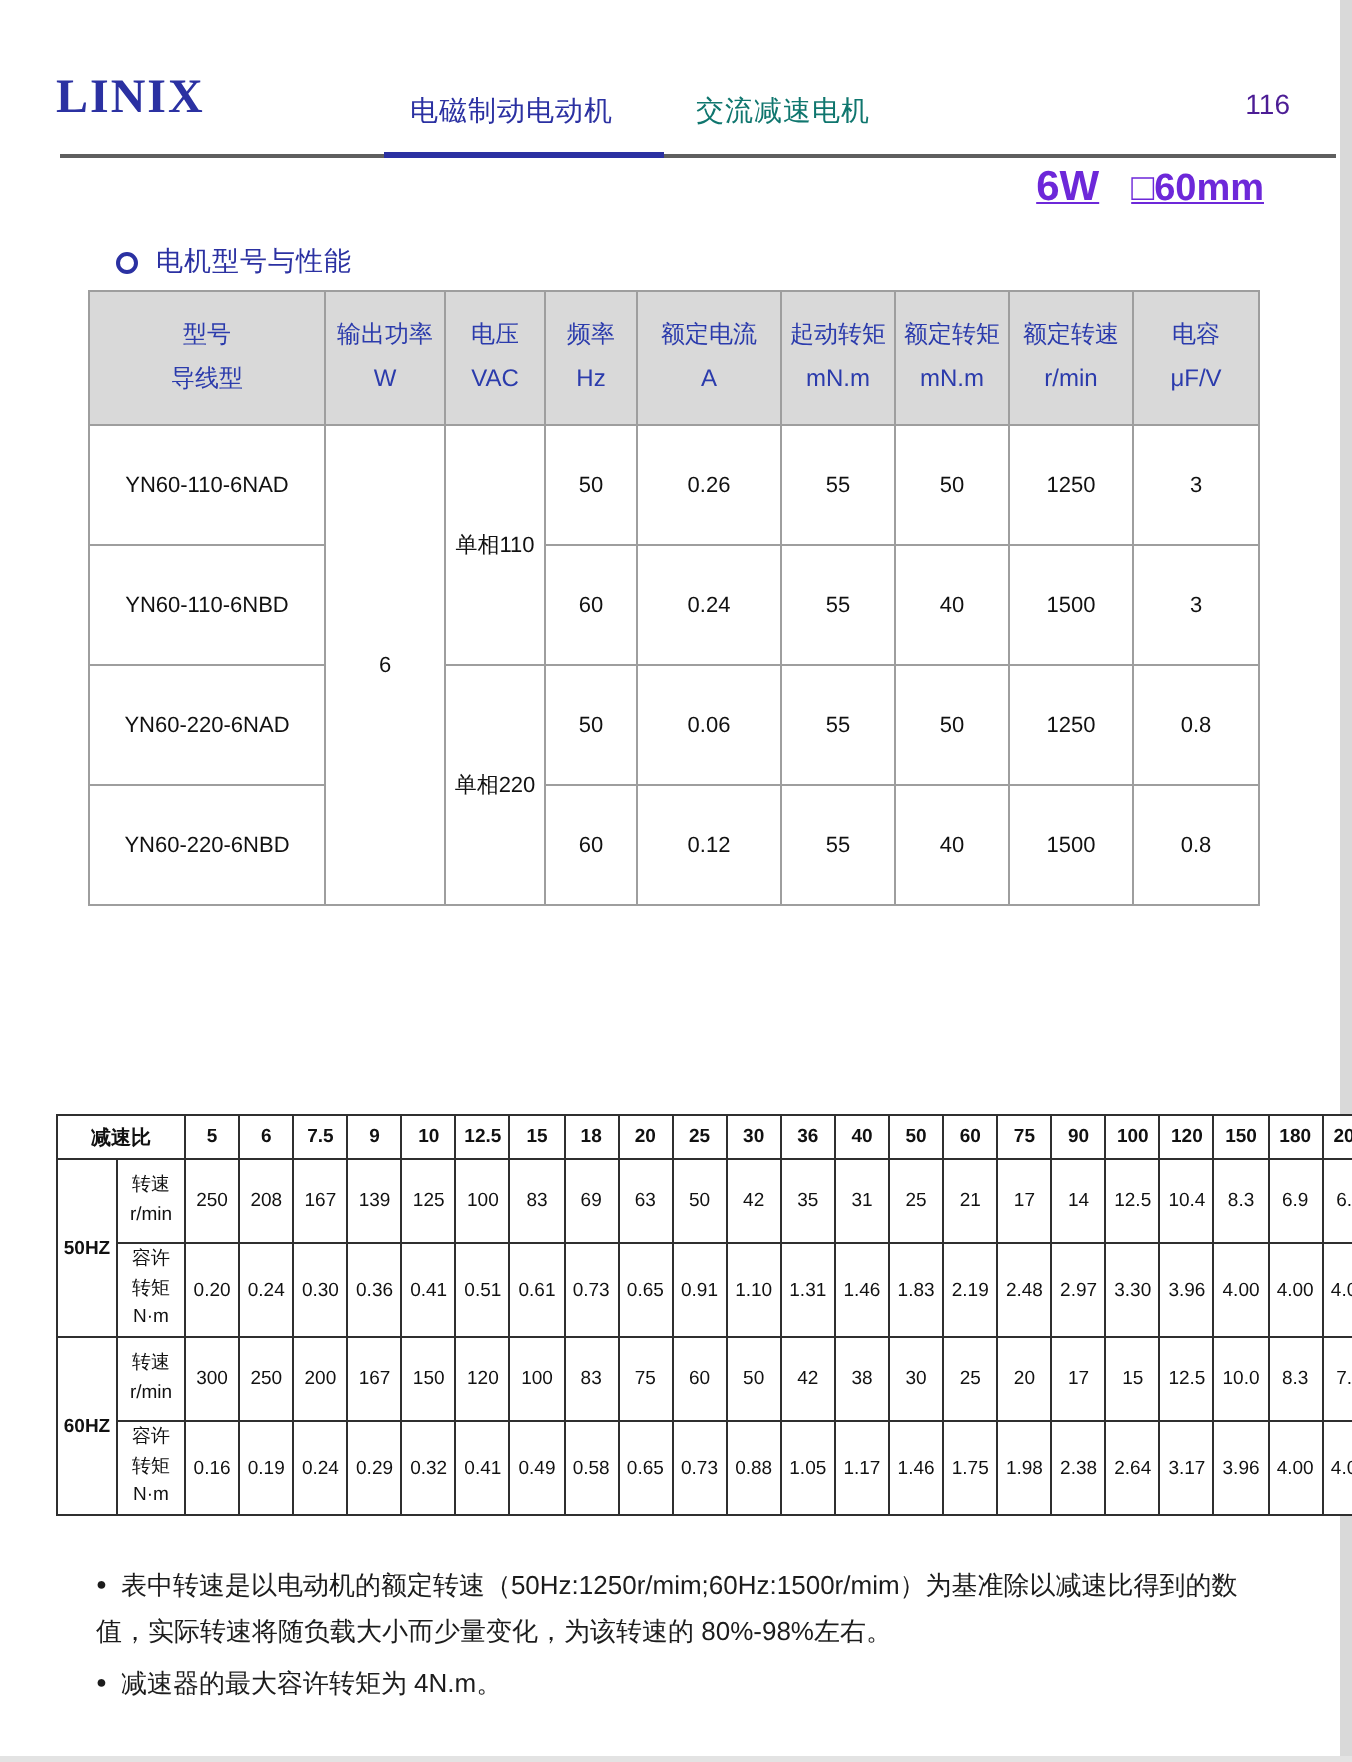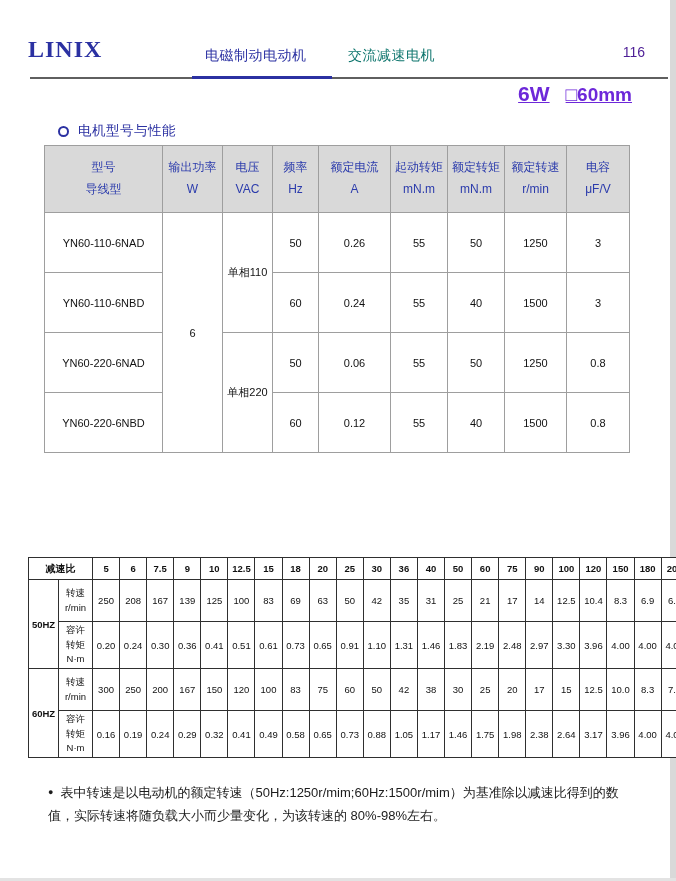--- a/index.html
+++ b/index.html
@@ -556,14 +556,15 @@
           </td>
           <td class="val">
             <div>4.00</div>
           </td>
         </tr>
       </tbody>
   </table>
 
   <div class="notes">
     <div class="note"><span class="bullet">●</span><span>表中转速是以电动机的额定转速（50Hz:1250r/mim;60Hz:1500r/mim）为基准除以减速比得到的数值，实际转速将随负载大小而少量变化，为该转速的 80%-98%左右。</span></div>
+    <div class="note"><span class="bullet">●</span><span>减速器的最大容许转矩为 4N.m。</span></div>
   </div>
 </div>
 
 </body></html>

